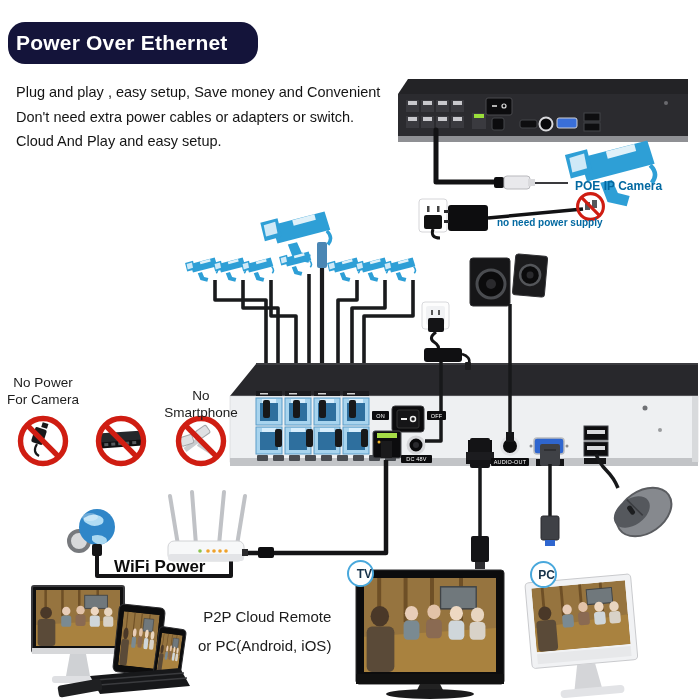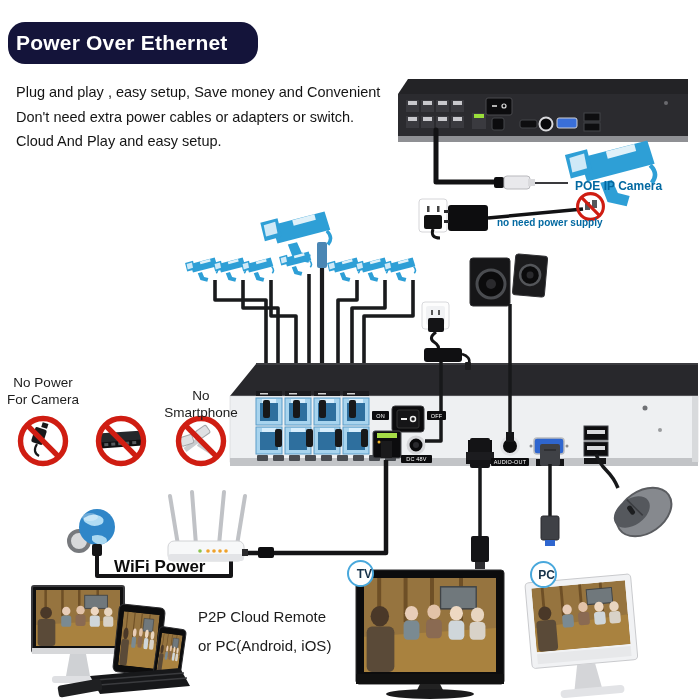--- a/index.html
+++ b/index.html
@@ -5,21 +5,21 @@
   html,body{margin:0;padding:0;background:#fff;}
   .stage{position:relative;width:700px;height:700px;background:#ffffff;overflow:hidden;
          font-family:"Liberation Sans",sans-serif;color:#111;}
   .abs{position:absolute;}
   .banner{left:8px;top:22px;width:242px;height:42px;background:#14143a;color:#fff;
           font-weight:bold;font-size:21px;line-height:42px;padding-left:8px;letter-spacing:.2px;border-radius:17px;}
   .desc{left:16px;top:80px;font-size:14.5px;line-height:24.5px;color:#141414;}
   .lbl-red{color:#0369a1;font-weight:bold;}
   .ban-label{font-size:13.5px;line-height:16.5px;text-align:center;color:#1c1c1c;}
   .wifi-label{left:114px;top:557px;font-size:17px;font-weight:bold;color:#0c0c0c;}
-  .p2p{left:198px;top:602px;font-size:15px;line-height:29px;color:#1b1b1b;}
+  .p2p{left:198px;top:602px;font-size:15px;line-height:29px;color:#1b1b1b;text-align:right;}
   .badge{width:27px;height:27px;border-radius:50%;background:#fff;border:2.5px solid #49a8dc;
          color:#16324a;font-size:12px;font-weight:bold;display:flex;align-items:center;
          justify-content:flex-end;box-sizing:border-box;}
   .tag{background:#0c0c0e;color:#fff;font-size:5.5px;display:flex;align-items:center;
        justify-content:center;border-radius:1px;letter-spacing:.2px;}
   svg{position:absolute;left:0;top:0;}
 </style>
 </head>
 <body>
 

